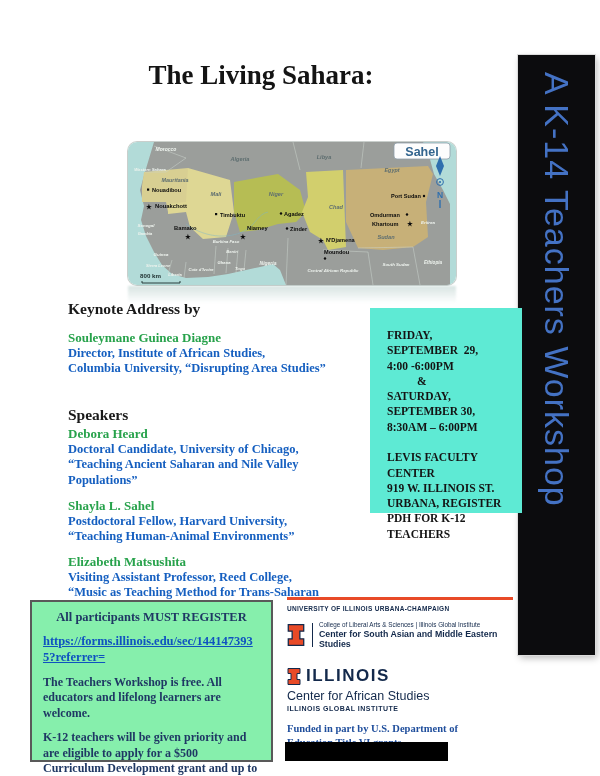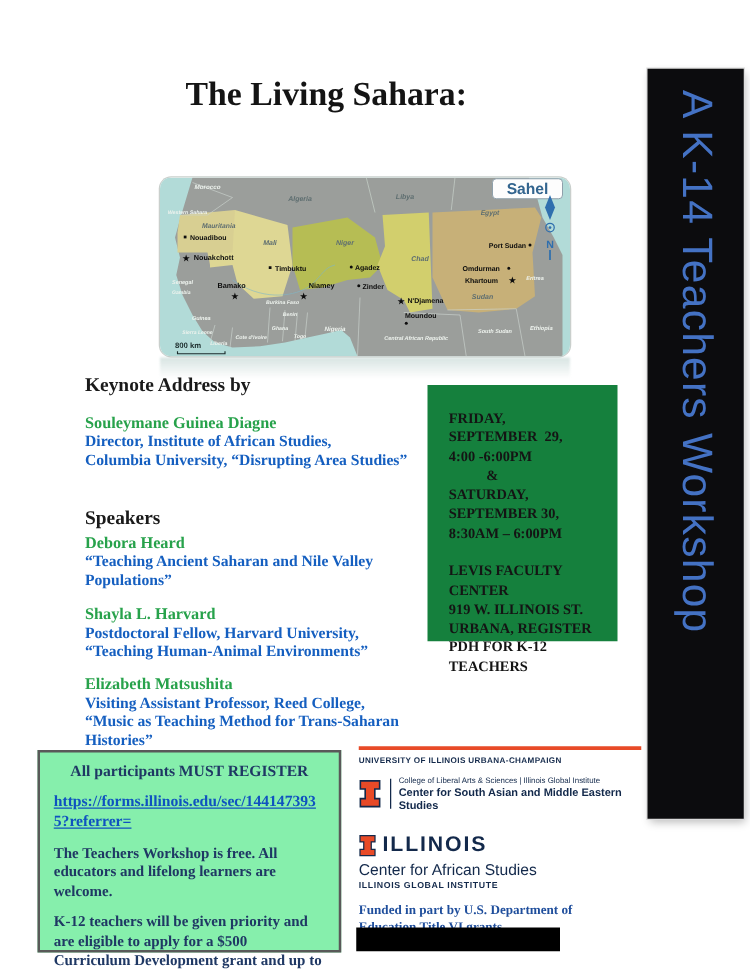--- a/index.html
+++ b/index.html
@@ -38,21 +38,21 @@
   .col{position:absolute;left:68px;top:300px;width:300px;}
   .sec-head{font-size:15.5px;font-weight:bold;color:#1a1a1a;margin:0;}
   .kn-name,.sp-name{color:#27a24b;font-weight:bold;font-size:13px;line-height:1.22;}
   .kn-line,.sp-line{color:#155fc0;font-weight:bold;font-size:12.5px;line-height:1.22;}
   .kn-block{margin-top:12px;}
   .speakers-head{margin-top:30px;}
   .sp-block{margin-top:10px;}
   .live{font-size:15.5px;font-weight:bold;color:#3e4450;margin-top:14px;}
 
   
-  .event{position:absolute;left:342px;top:308px;width:152px;height:205px;background:#15803d;
+  .event{position:absolute;left:370px;top:308px;width:152px;height:205px;background:#5eead4;
          box-sizing:border-box;padding:20px 6px 12px 17px;}
   .event-line{font-size:11.5px;font-weight:bold;color:#141414;line-height:1.33;white-space:pre-wrap;}
   .event-line.amp{padding-left:30px;}
 
   
   .register{position:absolute;left:30px;top:600px;width:243px;height:162px;background:#86efac;
             border:2px solid #595959;box-sizing:border-box;padding:8px 11px 0 11px;color:#1f3864;}
   .reg-head{text-align:center;font-weight:bold;font-size:12.5px;}
   .reg-link{display:block;color:#0f52c0;font-weight:bold;font-size:12.5px;line-height:1.3;
             text-decoration:underline;word-break:break-all;margin-top:8px;}
@@ -183,24 +183,25 @@
     <div class="kn-block">
       <div class="kn-name">Souleymane Guinea Diagne</div>
       <div class="kn-line">Director, Institute of African Studies,</div>
       <div class="kn-line">Columbia University, “Disrupting Area Studies”</div>
     </div>
 
     <div class="sec-head speakers-head">Speakers</div>
 
     <div class="sp-block" style="margin-top:2px;">
       <div class="sp-name">Debora Heard</div>
+      <div class="sp-line">Doctoral Candidate, University of Chicago,</div>
       <div class="sp-line">“Teaching Ancient Saharan and Nile Valley Populations”</div>
     </div>
     <div class="sp-block">
-      <div class="sp-name">Shayla L. Harvard</div>
+      <div class="sp-name">Shayla L. Sahel</div>
       <div class="sp-line">Postdoctoral Fellow, Harvard University,</div>
       <div class="sp-line">“Teaching Human-Animal Environments”</div>
     </div>
     <div class="sp-block">
       <div class="sp-name">Elizabeth Matsushita</div>
       <div class="sp-line">Visiting Assistant Professor, Reed College,</div>
       <div class="sp-line">“Music as Teaching Method for Trans-Saharan Histories”</div>
     </div>
 
     <div class="live">Live Music Performance TBA</div>

